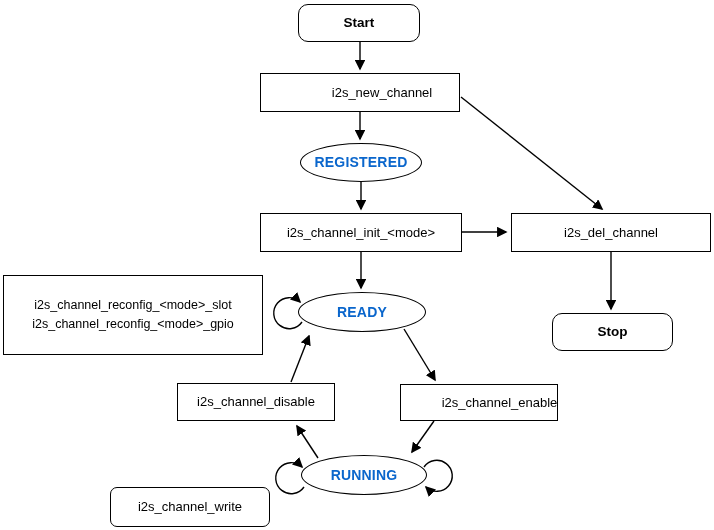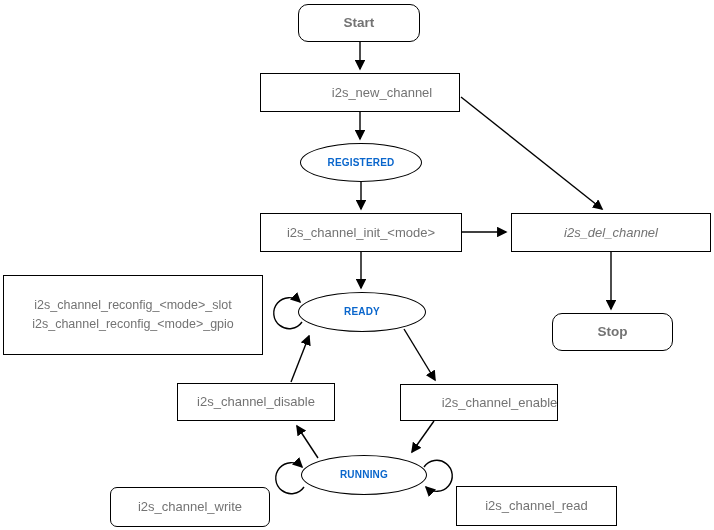--- a/index.html
+++ b/index.html
@@ -24,32 +24,32 @@
   .node {
     position: absolute;
     box-sizing: border-box;
     border: 1.6px solid #000000;
     background: #ffffff;
     display: flex;
     align-items: center;
     justify-content: center;
     text-align: center;
     font-size: 13px;
-    color: #737373;
+    color: #000000;
     line-height: 1.2;
   }
   .terminal {
     border-radius: 10px;
     font-weight: bold;
     font-size: 13.5px;
   }
   .state {
     border-radius: 50%;
     font-weight: bold;
-    font-size: 10px;
+    font-size: 14px;
     letter-spacing: 0.2px;
     color: var(--accent, #0A66CC);
   }
   .multiline {
     flex-direction: column;
     font-size: 12.5px;
     line-height: 1.55;
   }
 </style>
 </head>
@@ -96,34 +96,33 @@
   </svg>
 
   <div class="node terminal" style="left:298px; top:4px; width:122px; height:38px;">Start</div>
 
   <div class="node" style="left:260px; top:73px; width:200px; height:39px;padding-left:44px;">i2s_new_channel</div>
 
   <div class="node state" style="left:300px; top:143px; width:122px; height:39px;">REGISTERED</div>
 
   <div class="node" style="left:260px; top:213px; width:202px; height:39px;text-align:right;">i2s_channel_init_&lt;mode&gt;</div>
 
-  <div class="node" style="left:511px; top:213px; width:200px; height:39px;font-style:italic;">i2s_del_channel</div>
+  <div class="node" style="left:511px; top:213px; width:200px; height:39px;">i2s_del_channel</div>
 
   <div class="node terminal" style="left:552px; top:313px; width:121px; height:38px;border-radius:10px;">Stop</div>
 
   <div class="node multiline" style="left:3px; top:275px; width:260px; height:80px;">
     <div>i2s_channel_reconfig_&lt;mode&gt;_slot</div>
     <div>i2s_channel_reconfig_&lt;mode&gt;_gpio</div>
   </div>
 
   <div class="node state" style="left:298px; top:292px; width:128px; height:40px;">READY</div>
 
   <div class="node" style="left:170px; top:383px; width:158px; height:38px;margin-left:7px;">i2s_channel_disable</div>
 
   <div class="node" style="left:400px; top:384px; width:158px; height:37px;padding-left:41px;">i2s_channel_enable</div>
 
   <div class="node state" style="left:301px; top:455px; width:126px; height:40px;text-align:center;">RUNNING</div>
 
   <div class="node" style="left:110px; top:487px; width:160px; height:40px;border-radius:7px;">i2s_channel_write</div>
 
-  <div class="node" style="left:456px; top:486px; width:161px; height:40px;">i2s_channel_read</div>
 
 </div>
 
 </body></html>

